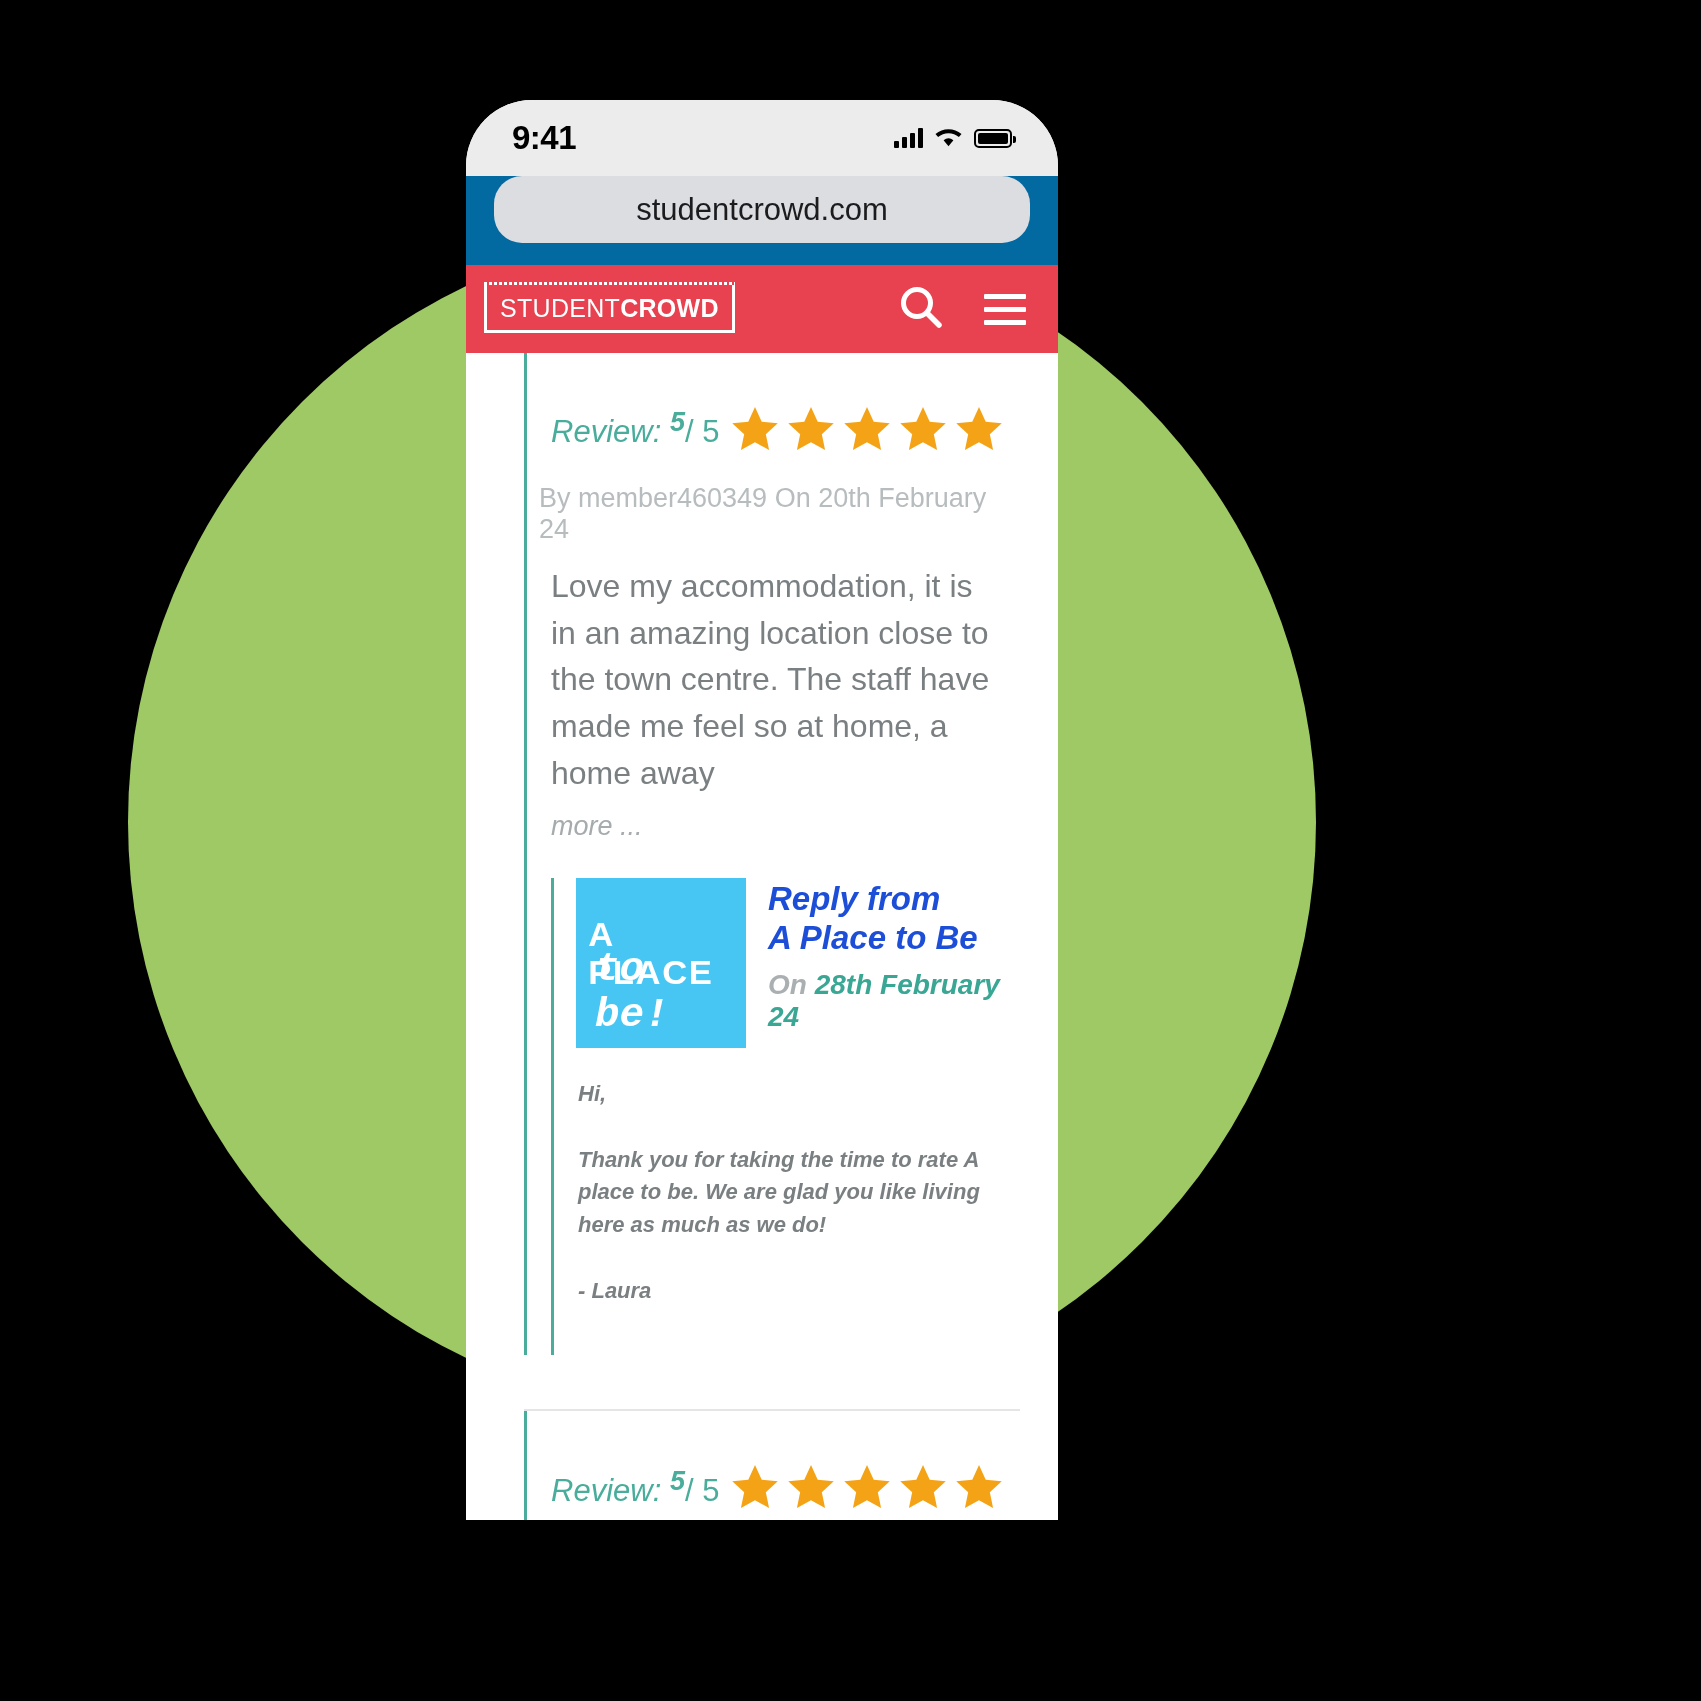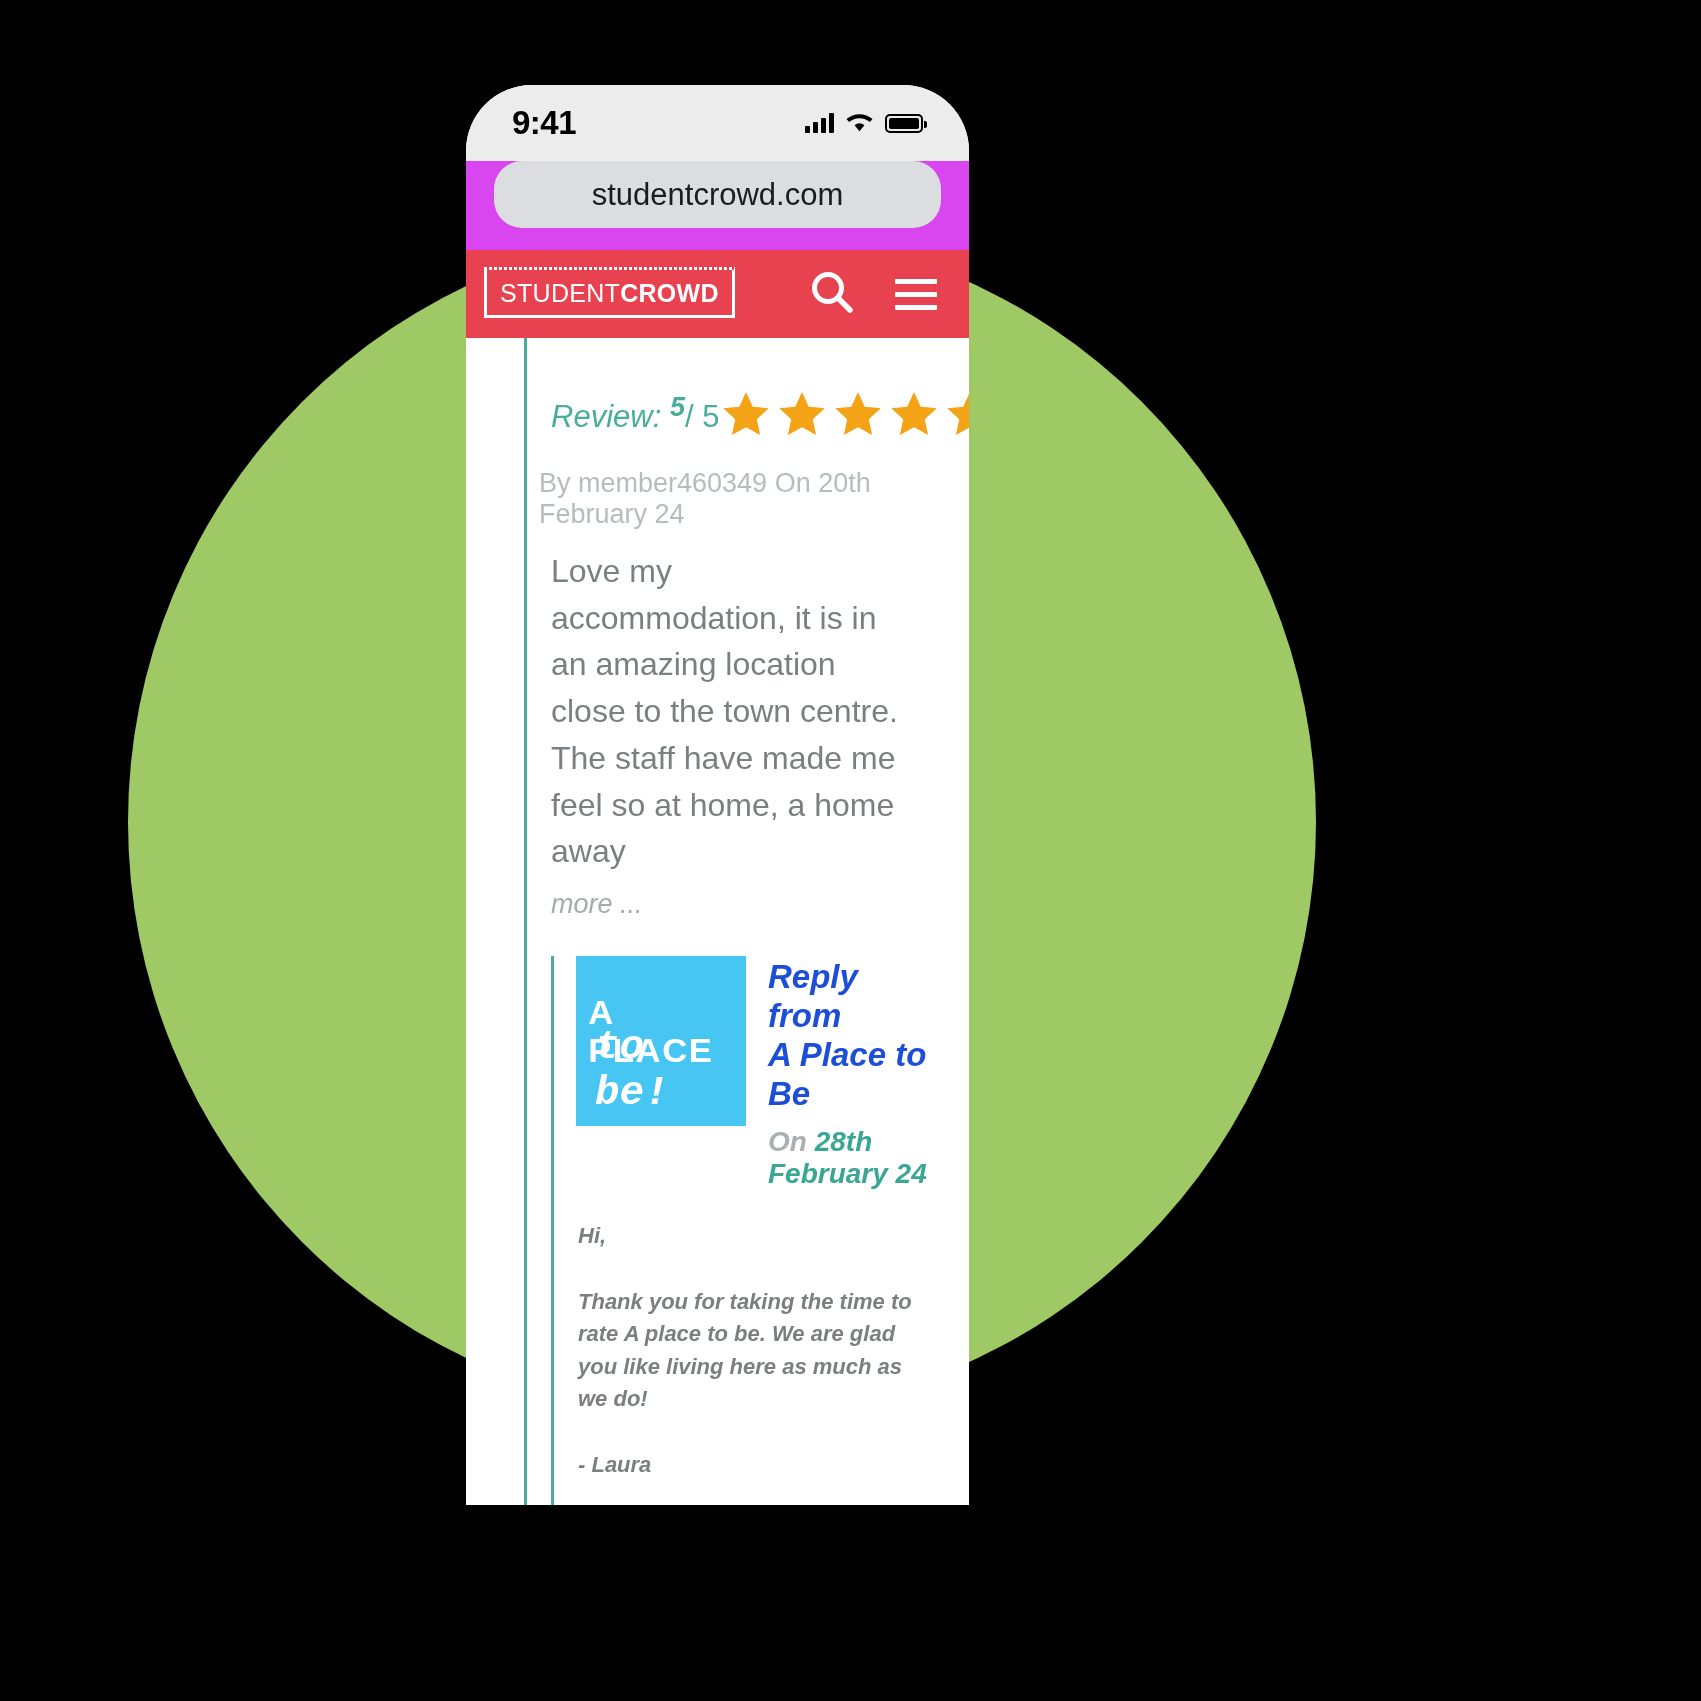--- a/index.html
+++ b/index.html
@@ -14,22 +14,22 @@
   #green-circle{
     position:absolute;
     left:128px; top:228px;
     width:1188px; height:1188px;
     border-radius:50%;
     background:#9fc965;
   }
   
   #phone{
     position:absolute;
-    left:466px; top:85px;
-    width:503px; height:1420px;
+    left:466px; top:100px;
+    width:592px; height:1420px;
     background:#f7f7f7;
     border-radius:66px 66px 0 0;
     overflow:hidden;
     box-shadow:0 0 0 0 rgba(0,0,0,0);
   }
   
   #status-bar{
     height:76px;
     background:#ececec;
     display:flex;align-items:center;justify-content:space-between;
@@ -51,21 +51,21 @@
     position:relative;box-sizing:border-box;padding:2px;
   }
   #battery::after{
     content:"";position:absolute;right:-6px;top:5px;width:3px;height:7px;
     background:#000;border-radius:0 2px 2px 0;
   }
   #battery span{display:block;width:100%;height:100%;background:#000;border-radius:2px;}
 
   
   #url-bar-wrap{
-    background:#d946ef;padding:0 28px 22px 28px;
+    background:#0369a1;padding:0 28px 22px 28px;
   }
   #url-bar{
     background:#dcdde0;border-radius:28px;height:67px;
     display:flex;align-items:center;justify-content:center;
   }
   #url-text{font-size:31px;color:#1c1c1e;}
 
   
   #site-header{
     background:#e8414f;height:88px;

